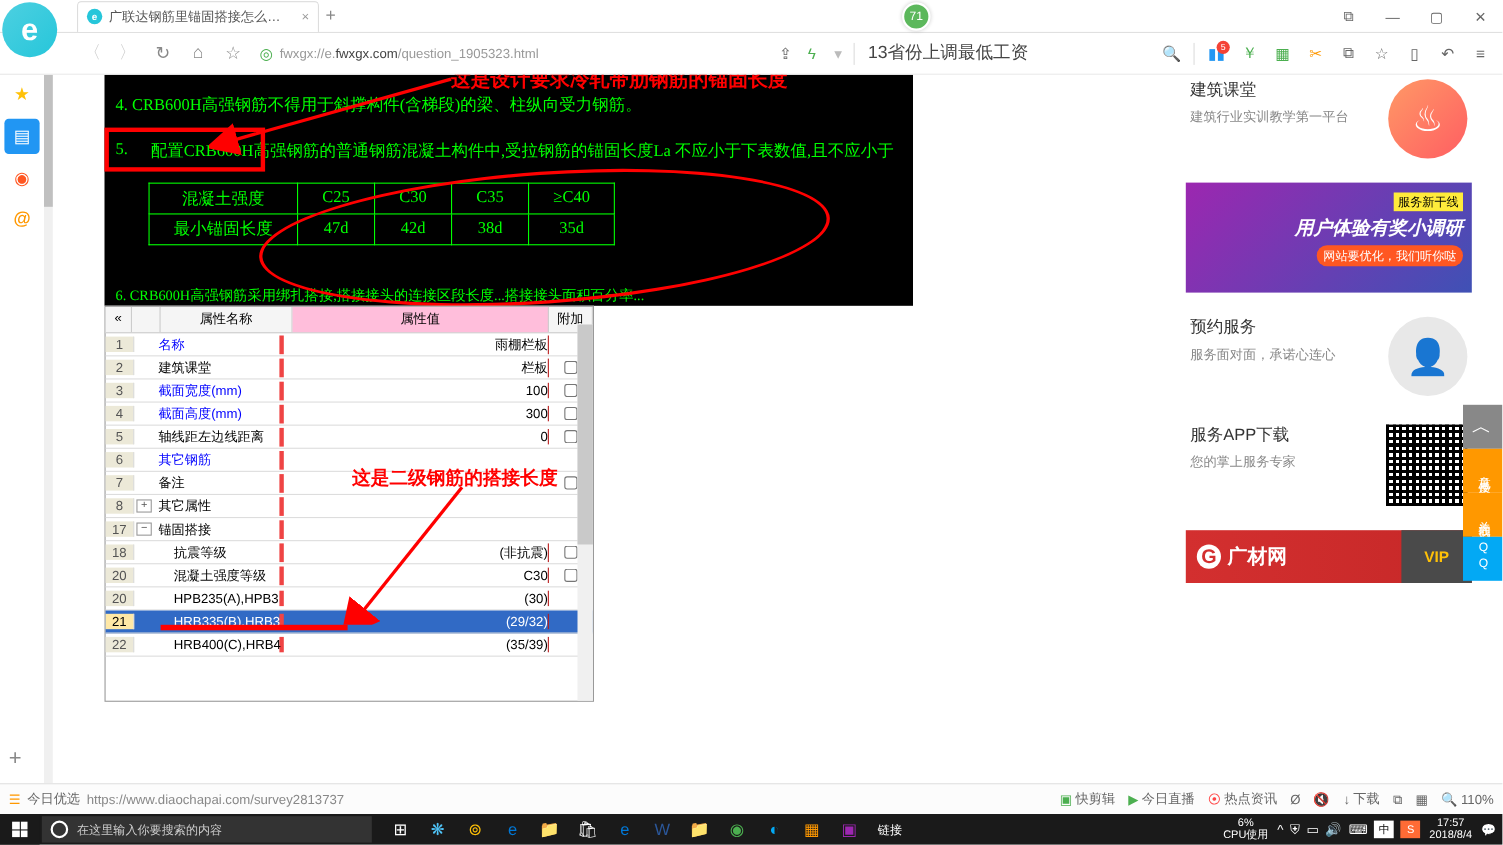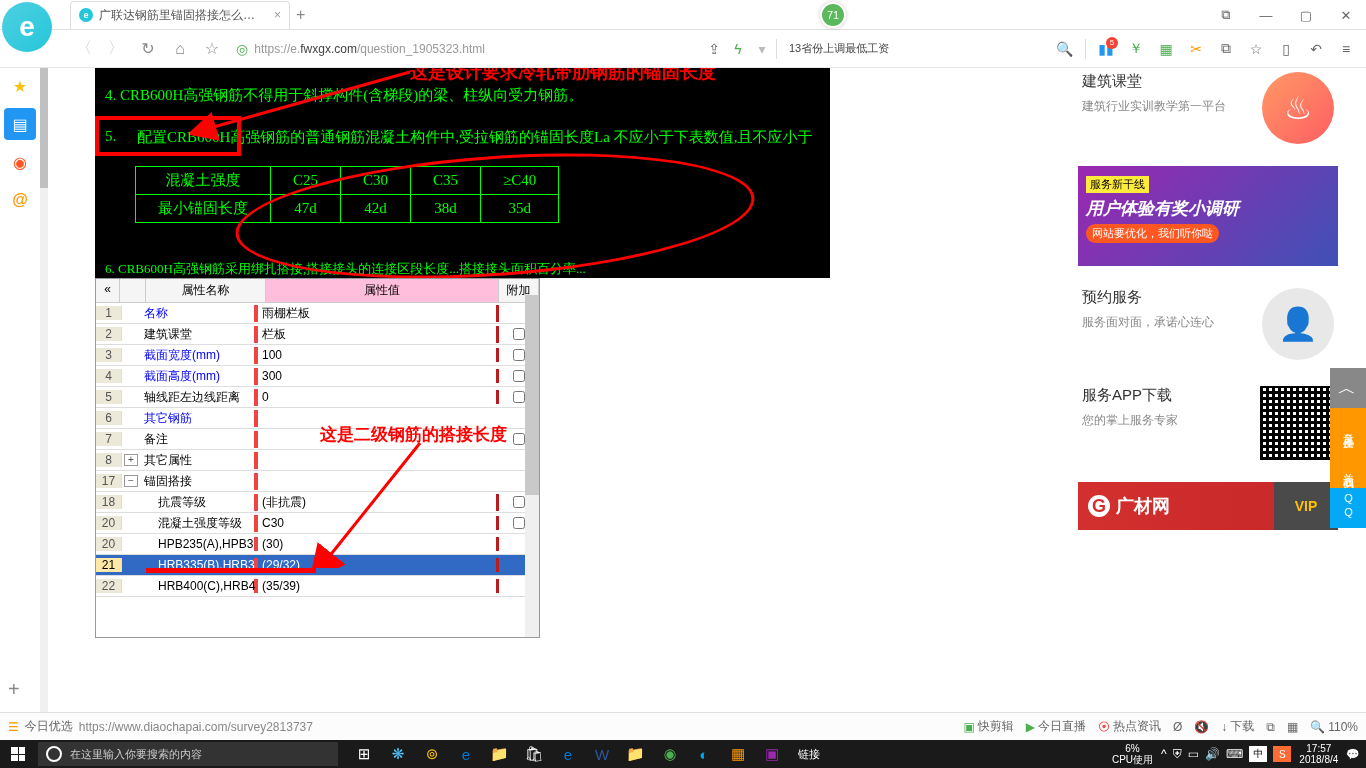--- a/index.html
+++ b/index.html
@@ -23,21 +23,21 @@
 .nav-btn { width: 28px; height: 28px; display: flex; align-items: center; justify-content: center; color: #888; border-radius: 4px; font-size: 16px; }
 .nav-btn.disabled { color: #ccc; }
 .urlbox { flex: 0 0 470px; height: 28px; border: none; display: flex; align-items: center; padding: 0 6px; font-size: 12px; color: #999; }
 .urlbox .globe { color: #4caf50; margin-right: 6px; font-size:14px;}
 .url-dark { color: #444; }
 .right-icons { display: flex; align-items: center; gap: 10px; margin-left: auto; margin-right: 10px; }
 .ic { width: 20px; height: 20px; display: flex; align-items: center; justify-content: center; font-size: 14px; color: #666; position:relative;}
 .ic-green { color: #4caf50; }
 .ic-orange { color: #ff9800; }
 .ic-blue { color:#2196f3;}
-.promo-text { font-size: 11px; color: #444; }
+.promo-text { font-size: 16px; color: #444; }
 .red-dot{position:absolute;top:-2px;right:-2px;width:12px;height:12px;border-radius:50%;background:#f44336;color:#fff;font-size:8px;display:flex;align-items:center;justify-content:center;}
 
 
 .left-pins { position: absolute; left: 0; top: 70px; width: 40px; display: flex; flex-direction: column; gap: 6px; align-items: center; }
 .pin { width: 32px; height: 32px; border-radius: 4px; display: flex; align-items: center; justify-content: center; color: #fff; font-size: 16px; }
 .pin-yellow { background: #fff; color:#ffc107; }
 .pin-blue { background: #2196f3; }
 .pin-orange { background: #fff; color:#ff5722; }
 .pin-at { background: #fff; color: #ff9800; font-weight:bold;}
 .plus-pin { position:absolute; left:8px; top:678px; color:#888; font-size:20px;}
@@ -66,40 +66,40 @@
 .ph-name { width: 120px; }
 .ph-val { flex: 1; background: #ffbedb; }
 .ph-extra { width: 40px; }
 .prop-row { display: flex; border-bottom: 1px solid #ddd; font-size: 12px; height: 21px; align-items: center; }
 .prop-row .num { width: 26px; text-align: center; color: #555; border-right: 1px solid #ddd; background:#ece9d8;}
 .prop-row .exp { width: 14px; text-align: center; color: #555; border: 1px solid #999; font-size:10px; margin-left:2px; margin-right:2px; line-height:10px;}
 .prop-row .exp-empty{width:18px;}
 .prop-row .name { width: 118px; padding-left: 4px; border-right: 4px solid #ef4444; }
 .prop-row .name.blue { color: #00f; }
 .prop-row .name.indent { padding-left: 18px; }
-.prop-row .val { flex: 1; padding-left: 4px; border-right: 3px solid #b91c1c; }
+.prop-row .val { flex: 1; padding-left: 4px; border-right: 1px solid #b91c1c; text-align: right; }
 .prop-row .chk { width: 40px; display: flex; justify-content: center; }
 .prop-row .chk input { width: 12px; height: 12px; }
 .prop-row.sel { background: #316ac5; color: #fff; }
 .prop-row.sel .name, .prop-row.sel .val { color: #fff; }
 .prop-row.sel .num{background:#ffe8a6;color:#000;}
 .red-underline{position:absolute;height:5px;background:#f00;}
 .scroll-r{position:absolute;right:0;top:16px;bottom:0;width:14px;background:#f0f0f0;}
 .scroll-r-thumb{position:absolute;top:0;width:14px;height:200px;background:#c9c9c9;}
 
 
 .rs { position: absolute; right: 28px; top: 0; width: 260px; display: flex; flex-direction: column; gap: 18px; }
 .card { background: #fff; display:flex; gap:10px; padding:4px;}
 .card-text{flex:1;}
 .card h4 { font-size: 15px; color: #333; margin-bottom: 6px; font-weight:normal;}
 .card p { font-size: 12px; color: #888; line-height: 1.5; }
 .card-icon{width:72px;height:72px;border-radius:50%;flex-shrink:0;display:flex;align-items:center;justify-content:center;font-size:32px;color:#fff;}
 .ci-orange{background:linear-gradient(135deg,#ff9966,#ff5e62);}
 .ci-img{background:#e8e8e8;}
-.banner { width: 260px; height: 100px; background: linear-gradient(135deg, #9c27b0, #3f51b5); color: #fff; padding: 8px; position: relative; overflow:hidden;}
+.banner { width: 260px; height: 100px; background: linear-gradient(135deg, #9c27b0, #3f51b5); color: #fff; padding: 8px; position: relative; overflow:hidden;text-align:right;}
 .banner-badge { background: #ffeb3b; color: #000; font-size: 11px; padding: 1px 4px; display: inline-block; }
 .banner h3 { font-size: 17px; font-style: italic; margin-top: 4px; font-weight:bold;}
 .banner-sub { background: #ff5722; font-size: 11px; padding: 2px 6px; display: inline-block; margin-top: 4px; border-radius:10px;}
 .qrcode{width:74px;height:74px;background:repeating-linear-gradient(0deg,#000 0 3px,#fff 3px 6px),repeating-linear-gradient(90deg,#000 0 3px,transparent 3px 6px);background-blend-mode:multiply;flex-shrink:0;}
 .bottom-banner { width: 260px; height: 48px; background: linear-gradient(90deg, #d32f2f, #c62828); color: #fff; display: flex; align-items: center; padding: 0 10px; font-size: 18px; font-weight:bold; position:relative;}
 .vip-badge{position:absolute;right:0;top:0;bottom:0;width:64px;background:#4a4a4a;color:#ffc107;display:flex;align-items:center;justify-content:center;font-size:14px;font-weight:bold;}
 
 
 .float-btns { position: absolute; right: 0; top: 370px; width: 36px; display: flex; flex-direction: column; }
 .fbtn { width: 36px; height: 40px; display: flex; align-items: center; justify-content: center; font-size: 11px; color: #fff; writing-mode: vertical-rl; text-orientation: upright; letter-spacing: 2px; }
@@ -155,21 +155,21 @@
 </div>
 
 <div class="addrbar">
   <div class="nav-btn disabled">〈</div>
   <div class="nav-btn disabled">〉</div>
   <div class="nav-btn">↻</div>
   <div class="nav-btn">⌂</div>
   <div class="nav-btn">☆</div>
   <div class="urlbox">
     <span class="globe">◎</span>
-    <span>https://e.</span>
+    <span>fwxgx://e.</span>
       <span class="url-dark">fwxgx.com</span>
       <span>/question_1905323.html</span>
   </div>
   <div class="ic">⇪</div>
   <div class="ic ic-green">ϟ</div>
   <div class="ic" style="color:#bbb;">▾</div>
   <div style="width:1px;height:20px;background:#ddd;"></div>
   <span class="promo-text" style="margin-left:8px;">13省份上调最低工资</span>
   <div class="right-icons">
     <div class="ic">🔍</div>

